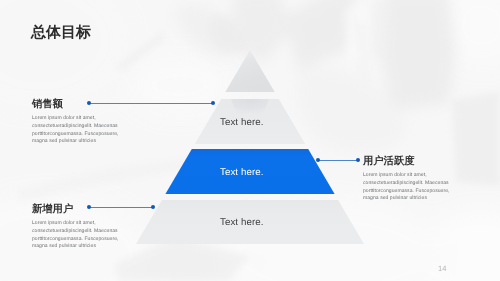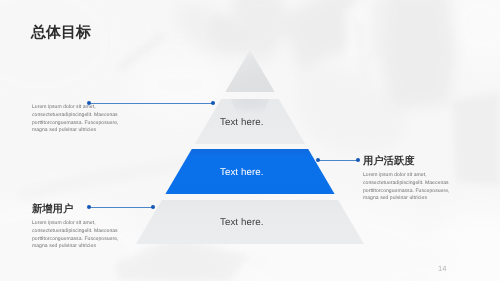--- a/index.html
+++ b/index.html
@@ -139,20 +139,21 @@
 
   <div class="conn" style="left:89.3px;top:206.8px;width:63.7px;"></div>
   <div class="dot" style="left:87.1px;top:205px;"></div>
   <div class="dot" style="left:150.8px;top:205px;"></div>
 
   <div class="conn" style="left:318.2px;top:159.9px;width:40.3px;"></div>
   <div class="dot" style="left:316px;top:158.1px;"></div>
   <div class="dot" style="left:356.3px;top:158.1px;"></div>
 
   <div class="blk" id="blk-sales">
+    <h3>销售额</h3>
     <p>Lorem ipsum dolor sit amet, consectetueradipiscingelit.  Maecenas porttitorconguemassa. Fusceposuere, magna sed pulvinar ultricies</p>
   </div>
   <div class="blk" id="blk-new">
     <h3>新增用户</h3>
     <p>Lorem ipsum dolor sit amet, consectetueradipiscingelit.  Maecenas porttitorconguemassa. Fusceposuere, magna sed pulvinar ultricies</p>
   </div>
   <div class="blk" id="blk-active">
     <h3>用户活跃度</h3>
     <p>Lorem ipsum dolor sit amet, consectetueradipiscingelit.  Maecenas porttitorconguemassa. Fusceposuere, magna sed pulvinar ultricies</p>
   </div>

